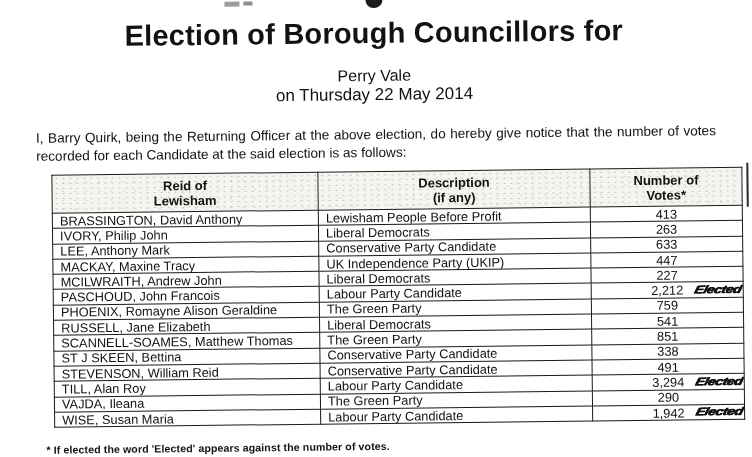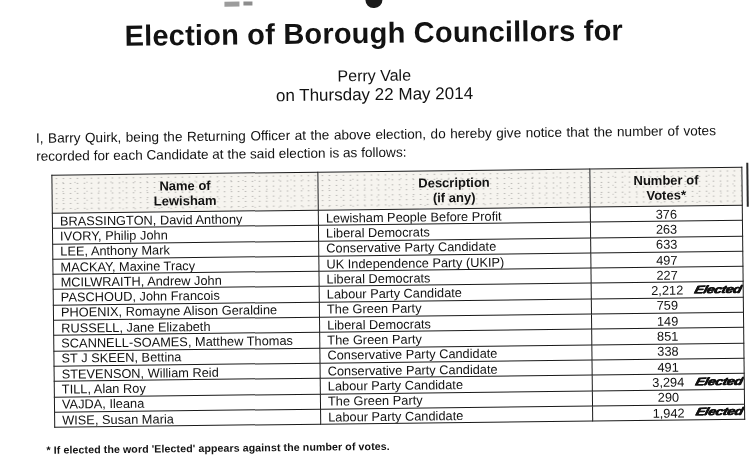--- a/index.html
+++ b/index.html
@@ -114,73 +114,73 @@
 
   <table class="results">
     <colgroup>
         <col class="c1">
         <col class="c2">
         <col class="c3">
       </colgroup>
     <thead>
       <tr>
         <th>
-          <span>Name of</span><br>
+          <span>Reid of</span><br>
           <span>Lewisham</span>
         </th>
         <th>
           <span>Description</span><br>
           <span>(if any)</span>
         </th>
         <th>
           <span>Number of</span><br>
           <span>Votes*</span>
         </th>
       </tr>
     </thead>
     <tbody>
         <tr>
           <td>BRASSINGTON, David Anthony</td>
           <td>Lewisham People Before Profit</td>
-          <td class="c-votes"><span class="votes-num">376</span></td>
+          <td class="c-votes"><span class="votes-num">413</span></td>
         </tr>
         <tr>
           <td>IVORY, Philip John</td>
           <td>Liberal Democrats</td>
           <td class="c-votes"><span class="votes-num">263</span></td>
         </tr>
         <tr>
           <td>LEE, Anthony Mark</td>
           <td>Conservative Party Candidate</td>
           <td class="c-votes"><span class="votes-num">633</span></td>
         </tr>
         <tr>
           <td>MACKAY, Maxine Tracy</td>
           <td>UK Independence Party (UKIP)</td>
-          <td class="c-votes"><span class="votes-num">497</span></td>
+          <td class="c-votes"><span class="votes-num">447</span></td>
         </tr>
         <tr>
           <td>MCILWRAITH, Andrew John</td>
           <td>Liberal Democrats</td>
           <td class="c-votes"><span class="votes-num">227</span></td>
         </tr>
         <tr>
           <td>PASCHOUD, John Francois</td>
           <td>Labour Party Candidate</td>
           <td class="c-votes"><span class="votes-num">2,212</span><span class="elected">Elected</span></td>
         </tr>
         <tr>
           <td>PHOENIX, Romayne Alison Geraldine</td>
           <td>The Green Party</td>
           <td class="c-votes"><span class="votes-num">759</span></td>
         </tr>
         <tr>
           <td>RUSSELL, Jane Elizabeth</td>
           <td>Liberal Democrats</td>
-          <td class="c-votes"><span class="votes-num">149</span></td>
+          <td class="c-votes"><span class="votes-num">541</span></td>
         </tr>
         <tr>
           <td>SCANNELL-SOAMES, Matthew Thomas</td>
           <td>The Green Party</td>
           <td class="c-votes"><span class="votes-num">851</span></td>
         </tr>
         <tr>
           <td>ST J SKEEN, Bettina</td>
           <td>Conservative Party Candidate</td>
           <td class="c-votes"><span class="votes-num">338</span></td>

